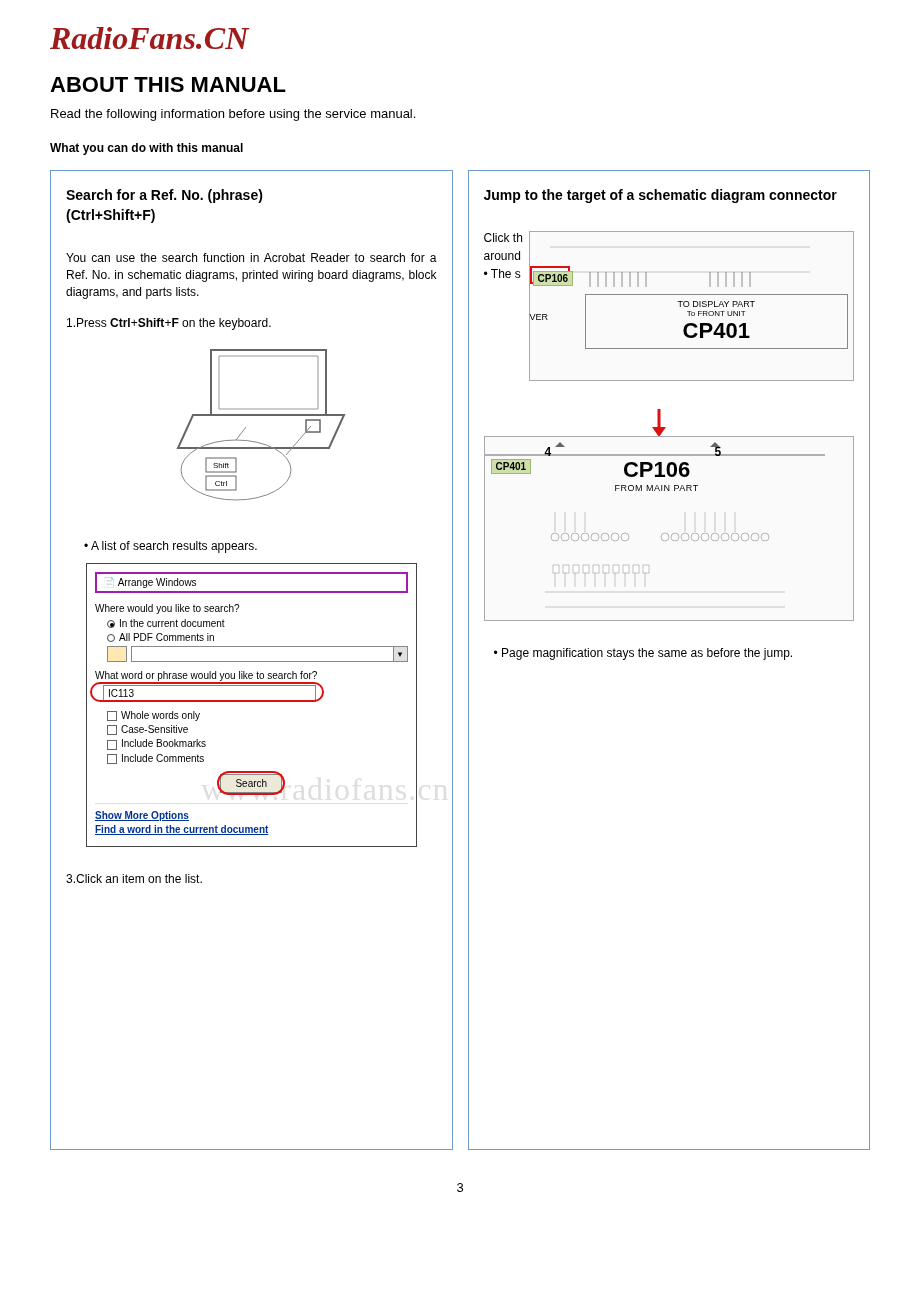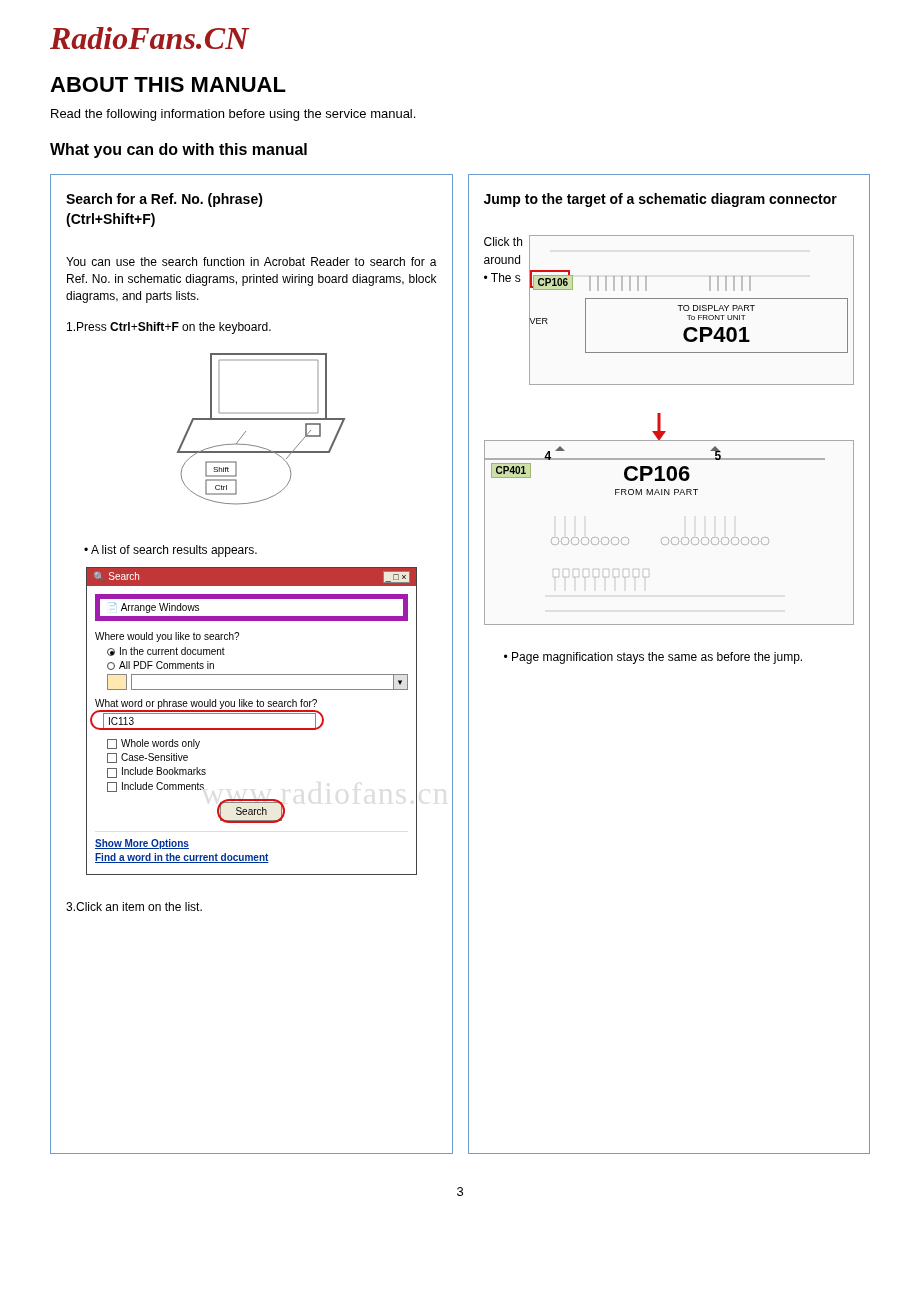--- a/index.html
+++ b/index.html
@@ -1,37 +1,37 @@
 <!DOCTYPE html>
 <html><head>
   <meta charset="utf-8">
   <style>
     * { margin: 0; padding: 0; box-sizing: border-box; }
     body { font-family: Arial, Helvetica, sans-serif; background: #fff; width: 920px; margin: 0 auto; padding: 20px 50px; color: #000; }
     .site-logo { font-family: Georgia, "Times New Roman", serif; font-style: italic; font-weight: bold; font-size: 32px; color: #a01c1c; margin-bottom: 15px; }
     .main-heading { font-size: 22px; font-weight: bold; margin-bottom: 8px; font-family: Arial, sans-serif; }
     .sub-intro { font-size: 13px; margin-bottom: 20px; }
-    .section-heading { font-size: 16px; font-weight: bold; margin-bottom: 15px; }
+    .section-heading { font-size: 12px; font-weight: bold; margin-bottom: 15px; }
     .columns { display: flex; gap: 15px; }
     .col { flex: 1; border: 1px solid #6d9dce; padding: 15px; min-height: 980px; position: relative; }
     .card-title { font-size: 14px; font-weight: bold; margin-bottom: 25px; line-height: 1.4; }
     .para { font-size: 12px; text-align: justify; margin-bottom: 15px; line-height: 1.4; }
     .step { font-size: 12px; margin-bottom: 4px; }
     .bullet { font-size: 12px; margin-left: 18px; margin-bottom: 10px; }
     .bullet::before { content: "• "; }
     .bold { font-weight: bold; }
     
     .laptop-diagram { text-align: center; margin: 10px 0 25px; }
     .laptop-svg { display: inline-block; }
     
     .search-window { background: #fff; border: 1px solid #444; margin: 10px 20px 25px; font-size: 10px; }
     .search-titlebar { background: #c13636; color: #fff; padding: 3px 6px; display: flex; justify-content: space-between; align-items: center; font-size: 10px; }
     .search-titlebar .wbtns { color: #000; background:#ece9d8; border:1px solid #888; padding:0 2px; font-size:9px;}
     .search-body { padding: 8px; }
-    .arrange-windows { border: 5px solid #a21caf; padding: 3px 6px; margin-bottom: 10px; display: inline-block; width: 100%; }
+    .arrange-windows { border: 2px solid #a21caf; padding: 3px 6px; margin-bottom: 10px; display: inline-block; width: 100%; }
     .search-q { font-size: 10px; margin-bottom: 4px; }
     .radio-row { font-size: 10px; margin-left: 12px; margin-bottom: 3px; }
     .radio-dot { display:inline-block; width:8px; height:8px; border:1px solid #444; border-radius:50%; margin-right:4px; vertical-align:middle;}
     .radio-dot.filled::after{content:""; display:block; width:4px; height:4px; background:#000; border-radius:50%; margin:2px;}
     .dropdown { margin-left: 12px; margin-bottom: 8px; display:flex; gap:4px;}
     .dropdown-icon { border:1px solid #888; width:20px; height:16px; background:#ffe9b0; display:inline-block;}
     .dropdown-box { border: 1px solid #888; height: 16px; flex:1; background:#fff; position:relative;}
     .dropdown-arrow{ position:absolute; right:0; top:0; bottom:0; width:14px; background:#e0e0e0; border-left:1px solid #888; text-align:center; font-size:9px; line-height:14px;}
     .search-input-wrap { position: relative; padding-left: 8px; }
     .search-input-box { border: 1px solid #888; padding: 2px 4px; font-size: 10px; display: block; width: 70%; }
@@ -100,24 +100,20 @@
         <rect x="55" y="118" width="30" height="14" fill="#fff" stroke="#666"></rect>
         <text x="70" y="128" font-size="8" text-anchor="middle">Shift</text>
         <rect x="55" y="136" width="30" height="14" fill="#fff" stroke="#666"></rect>
         <text x="70" y="146" font-size="8" text-anchor="middle">Ctrl</text>
       </svg>
     </div>
 
     <div class="bullet">A list of search results appears.</div>
 
     <div class="search-window">
-      <div class="search-titlebar">
-        <span>🔍 <span>Search</span></span>
-        <span class="wbtns">_ □ ×</span>
-      </div>
       <div class="search-body">
         <div class="arrange-windows">📄 <span>Arrange Windows</span></div>
         <div class="search-q">Where would you like to search?</div>
         <div class="radio-row"><span class="radio-dot filled"></span><span>In the current document</span></div>
         <div class="radio-row"><span class="radio-dot"></span><span>All PDF Comments in</span></div>
         <div class="dropdown">
           <span class="dropdown-icon"></span>
           <span class="dropdown-box">
               <span class="dropdown-arrow">▾</span>
             </span>
@@ -266,17 +262,17 @@
           </g>
         </svg>
         <div class="schem-label-box" style="position:absolute; left:6px; top:22px;">CP401</div>
         <div style="position:absolute; left:130px; top:20px; text-align:center;">
           <div class="cp-big">CP106</div>
           <div style="font-size:9px; letter-spacing:0.5px;">FROM MAIN PART</div>
         </div>
       </div>
     </div>
 
-    <div class="bullet" style="text-align:justify; margin-left:20px;">Page magnification stays the same as before the jump.</div>
+    <div class="bullet" style="text-align:justify; margin-left:10px;">Page magnification stays the same as before the jump.</div>
   </div>
 </div>
 
 <div class="page-num">3</div>
 
 </body></html>

